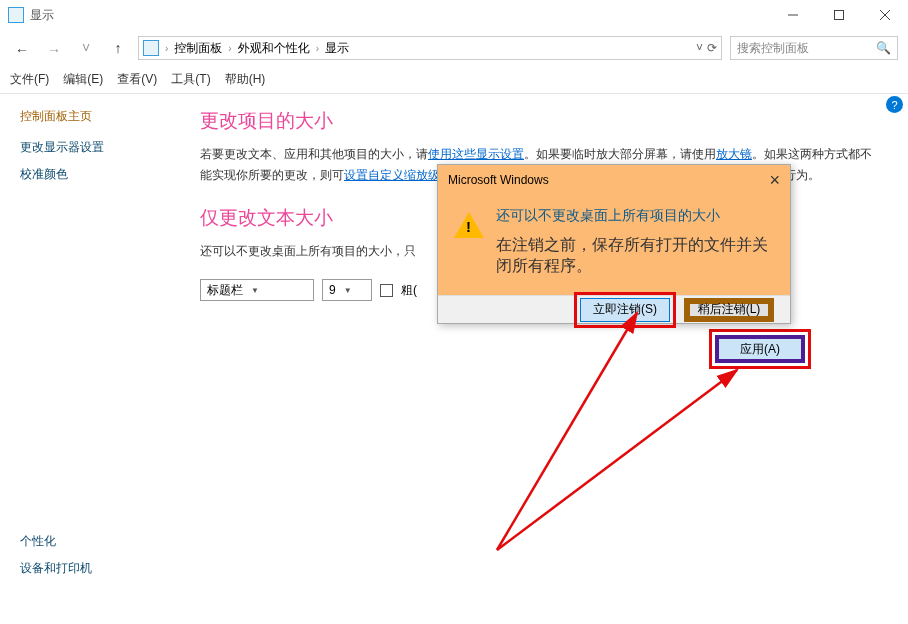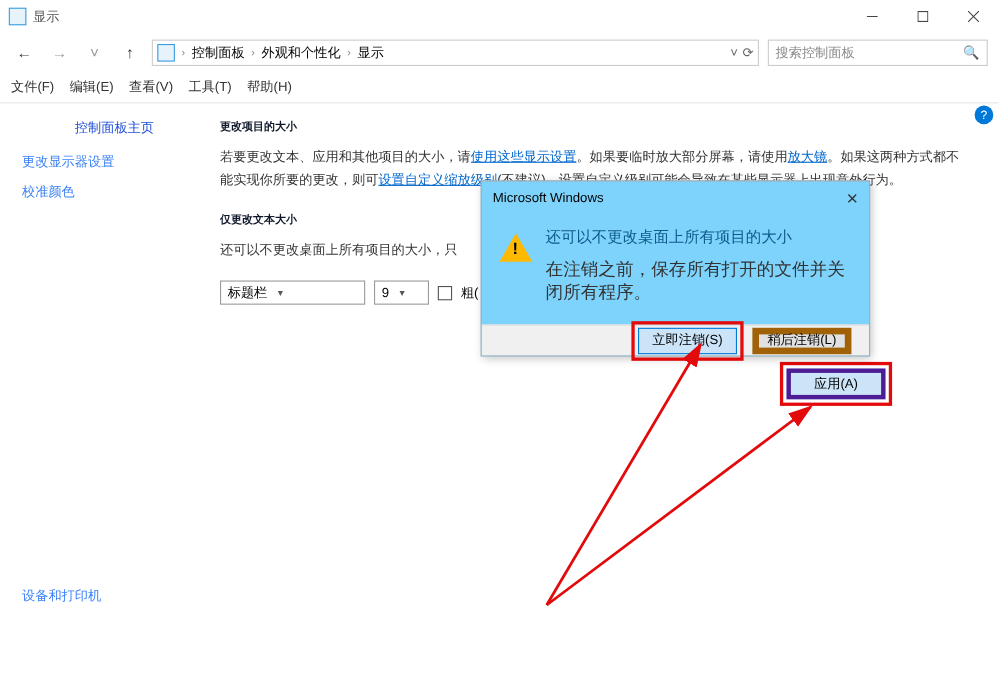--- a/index.html
+++ b/index.html
@@ -14,53 +14,53 @@
 
 
 .navbar { height: 36px; display: flex; align-items: center; padding: 0 10px; gap: 8px; }
 .nav-arrow { width: 24px; height: 24px; display: flex; align-items: center; justify-content: center; color: #999; font-size: 14px; }
 .nav-arrow.enabled { color: #333; }
 .addressbar { flex: 1; border: 1px solid #ccc; height: 24px; display: flex; align-items: center; padding: 0 4px; gap: 6px; }
 .crumb-icon { width: 16px; height: 16px; border: 1px solid #3a9dde; background: #e6f3fb; }
 .crumb-sep { color: #888; font-size: 10px; }
 .crumb { color: #000; }
 .addressbar-right { margin-left: auto; display: flex; gap: 4px; align-items: center; color: #666; }
-.searchbar { width: 200px; border: 1px solid #ccc; height: 24px; display: flex; align-items: center; padding: 0 6px; color: #888; }
+.searchbar { width: 168px; border: 1px solid #ccc; height: 24px; display: flex; align-items: center; padding: 0 6px; color: #888; }
 .searchbar .sicon { margin-left: auto; }
 
 
 .menubar { height: 28px; display: flex; align-items: center; padding: 0 10px; gap: 14px; border-bottom: 1px solid #e5e5e5; color: #333; }
 
 
 .body { display: flex; position: relative; height: calc(624px - 30px - 36px - 28px); }
 .sidebar { width: 190px; padding: 14px 10px 10px 20px; }
-.sidebar-heading { color: #1d4ed8; margin-bottom: 14px; margin-left: 48px; }
-.sidebar-link { color: #3b82f6; margin-bottom: 10px; cursor: pointer; }
+.sidebar-heading { color: #a16207; margin-bottom: 14px; }
+.sidebar-link { color: #0c4a6e; margin-bottom: 10px; cursor: pointer; }
 .sidebar-sep { height: 340px; }
 .sidebar-subheading { color: #888; margin-bottom: 10px; }
 
 .main { flex: 1; padding: 14px 30px 10px 10px; position: relative; }
-.main-heading { color: #0f172a; font-size: 10px; font-weight: bold; margin-bottom: 10px; }
+.main-heading { color: #ec4899; font-size: 19px; font-weight: normal; margin-bottom: 10px; }
 .main-text { line-height: 1.7; color: #333; font-size: 12px; margin-bottom: 18px; }
 .main-text a { color: #0066cc; text-decoration: underline; cursor: pointer; font-family: Liberation Mono, monospace; }
 
 .form-row { display: flex; align-items: center; gap: 8px; margin-bottom: 30px; }
 .select { border: 1px solid #9a9a9a; height: 22px; display: flex; align-items: center; padding: 0 4px 0 6px; background: #fff; }
 .select .arrow { margin-left: 8px; color: #555; font-size: 8px; }
-.select.w1 { width: 132px; }
+.select.w1 { width: 114px; }
 .select.w2 { width: 50px; }
 .checkbox { width: 13px; height: 13px; border: 1px solid #555; }
 
 .apply-btn { position: absolute; left: 715px; top: 335px; width: 90px; height: 28px; border: 4px solid #4c1d95; background: #cce4f7; display: flex; align-items: center; justify-content: center; outline: 3px solid #e20a0a; outline-offset: 3px; }
 
 
 .help-icon { position: absolute; right: 5px; top: 96px; width: 17px; height: 17px; border-radius: 50%; background: #0078d7; color: #fff; display: flex; align-items: center; justify-content: center; font-size: 11px; }
 
 
-.dialog { position: absolute; left: 437px; top: 164px; width: 354px; border: 1px solid #aaa; background: #7dd3fc; box-shadow: 2px 2px 8px rgba(0,0,0,0.25); }
+.dialog { position: absolute; left: 437px; top: 164px; width: 354px; border: 1px solid #aaa; background: #fdba74; box-shadow: 2px 2px 8px rgba(0,0,0,0.25); }
 .dialog-titlebar { height: 30px; display: flex; align-items: center; padding: 0 10px; }
 .dialog-titlebar .close { margin-left: auto; font-size: 18px; color: #333; }
 .dialog-body { padding: 12px 16px 18px 16px; display: flex; gap: 12px; }
 .warn-icon { width: 30px; height: 28px; display: flex; align-items: center; justify-content: center; margin-top: 4px; }
 .warn-triangle { width: 0; height: 0; border-left: 15px solid transparent; border-right: 15px solid transparent; border-bottom: 26px solid #ffb900; position: relative; }
 .warn-triangle::after { content: "!"; position: absolute; left: -3px; top: 6px; font-weight: bold; color: #000; font-size: 15px; }
 .dialog-text1 { color: #0d5a8b; font-size: 14px; margin-bottom: 10px; }
 .dialog-text2 { color: #333; font-size: 16px; }
 .dialog-footer { background: #f0f0f0; height: 28px; display: flex; align-items: center; justify-content: flex-end; gap: 14px; padding: 0 16px; border-top: 1px solid #ddd; }
 .dlg-btn { width: 90px; height: 24px; border: 6px solid #a16207; background: #e1e1e1; display: flex; align-items: center; justify-content: center; }
@@ -128,20 +128,21 @@
 </div>
 
 <div class="help-icon">?</div>
 
 <div class="body">
   <div class="sidebar">
     <div class="sidebar-heading">控制面板主页</div>
     <div class="sidebar-link">更改显示器设置</div>
     <div class="sidebar-link">校准颜色</div>
     <div class="sidebar-sep"></div>
+    <div class="sidebar-link">个性化</div>
     <div class="sidebar-link">设备和打印机</div>
   </div>
 
   <div class="main">
     <div class="main-heading">更改项目的大小</div>
     <div class="main-text">
       <span>若要更改文本、应用和其他项目的大小，请</span><a>使用这些显示设置</a><span>。如果要临时放大部分屏幕，请使用</span><a>放大镜</a><span>。如果这两种方式都不能实现你所要的更改，则可</span><a>设置自定义缩放级别</a><span>(不建议)。设置自定义级别可能会导致在某些显示器上出现意外行为。</span>
     </div>
     <div class="main-heading">仅更改文本大小</div>
     <div class="main-text">还可以不更改桌面上所有项目的大小，只</div>

